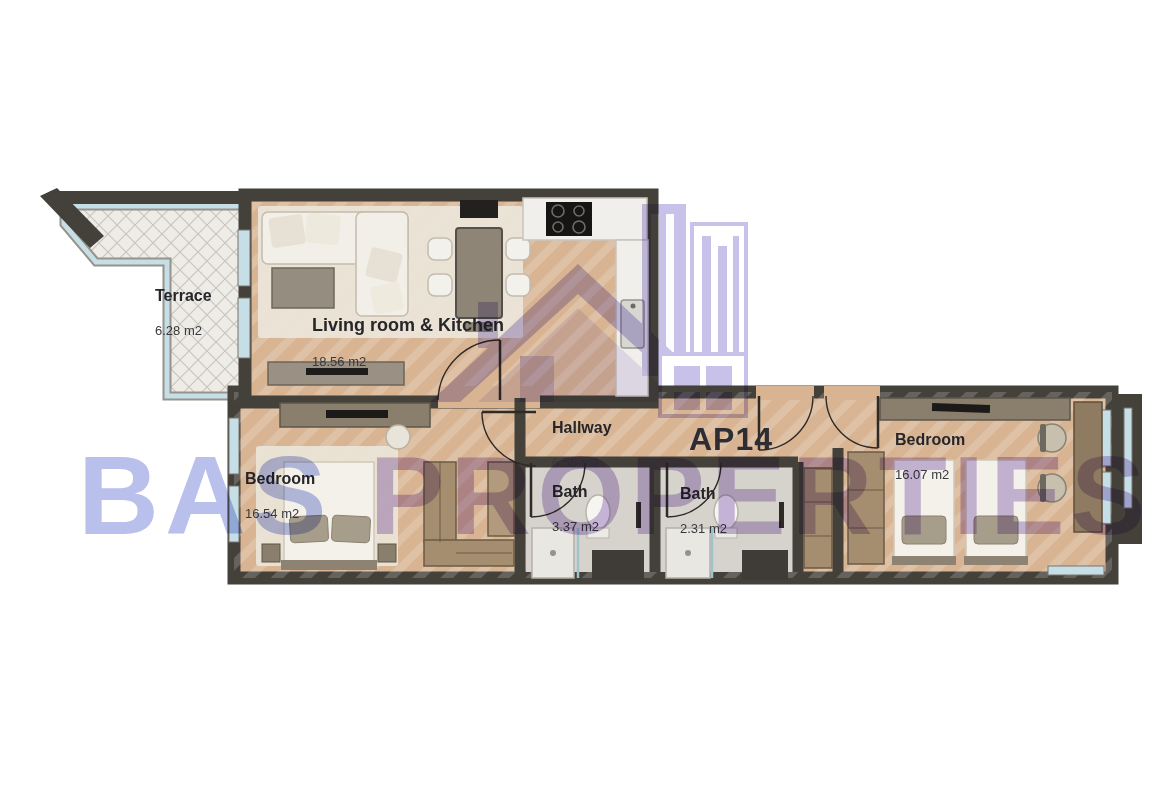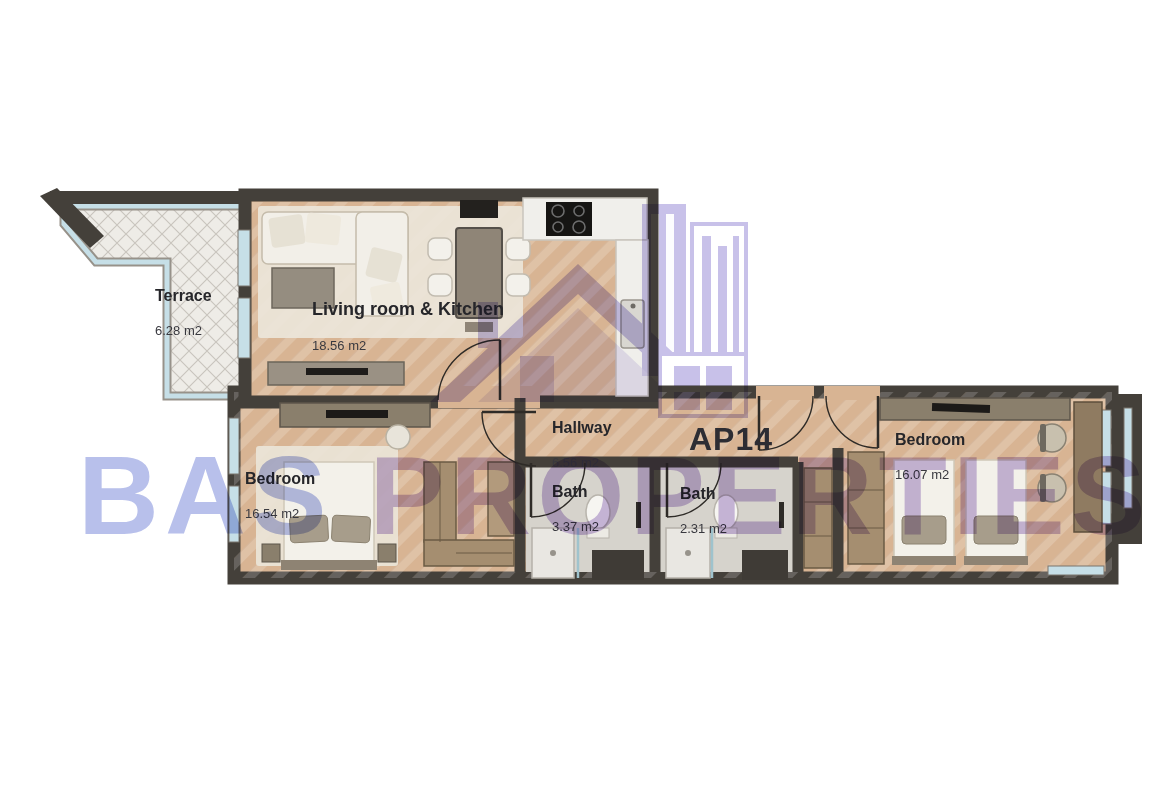--- a/index.html
+++ b/index.html
@@ -250,21 +250,21 @@
         <path d="M 826,396 A 52 52 0 0 0 878,448" stroke-width="1.4"></path>
       </g>
     </g>
   </svg>
 
   <div class="label" style="left:155px;top:287px;width:105px;">
     <span class="name">Terrace</span>
     <span class="area">6.28 m2</span>
   </div>
 
-  <div class="label big" style="left:312px;top:300px;width:250px;">
+  <div class="label big" style="left:312px;top:316px;width:250px;">
     <span class="name">Living room &amp; Kitchen</span>
     <span class="area">18.56 m2</span>
   </div>
 
   <div class="label" style="left:552px;top:419px;width:115px;">
     <span class="name">Hallway</span>
     <span class="area">6.56 m2</span>
   </div>
 
   <div class="label" style="left:552px;top:483px;width:95px;">

